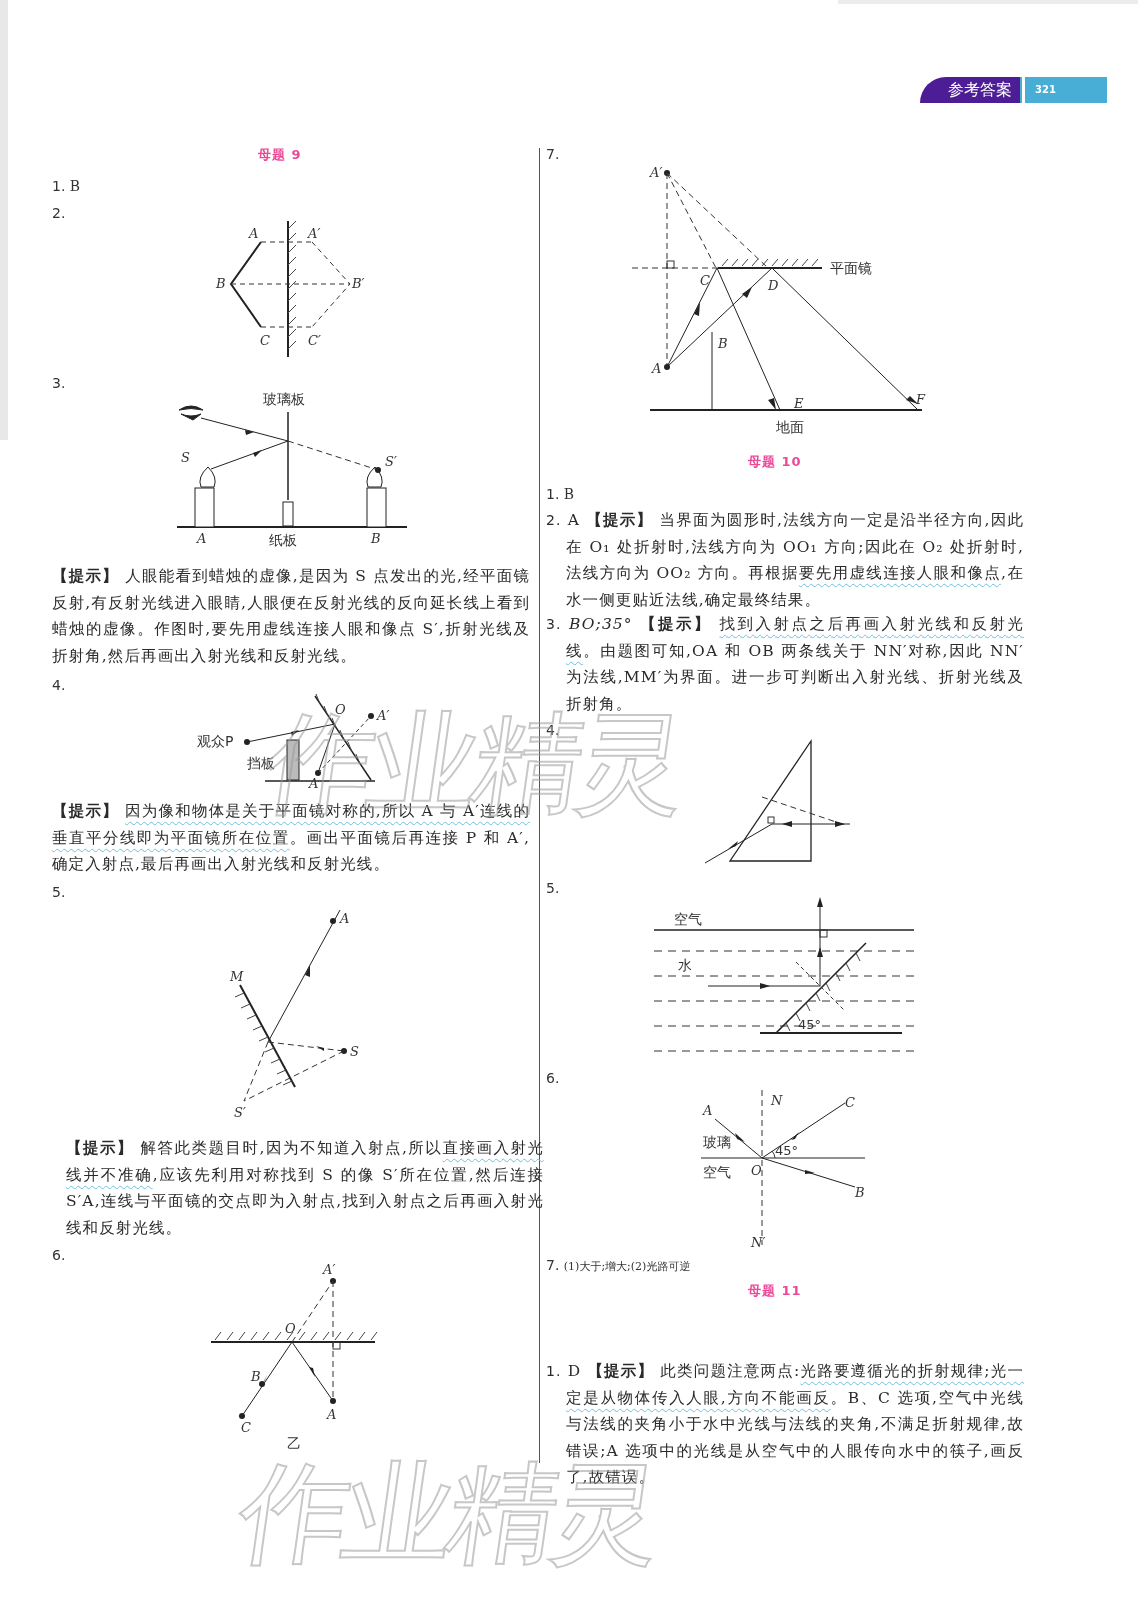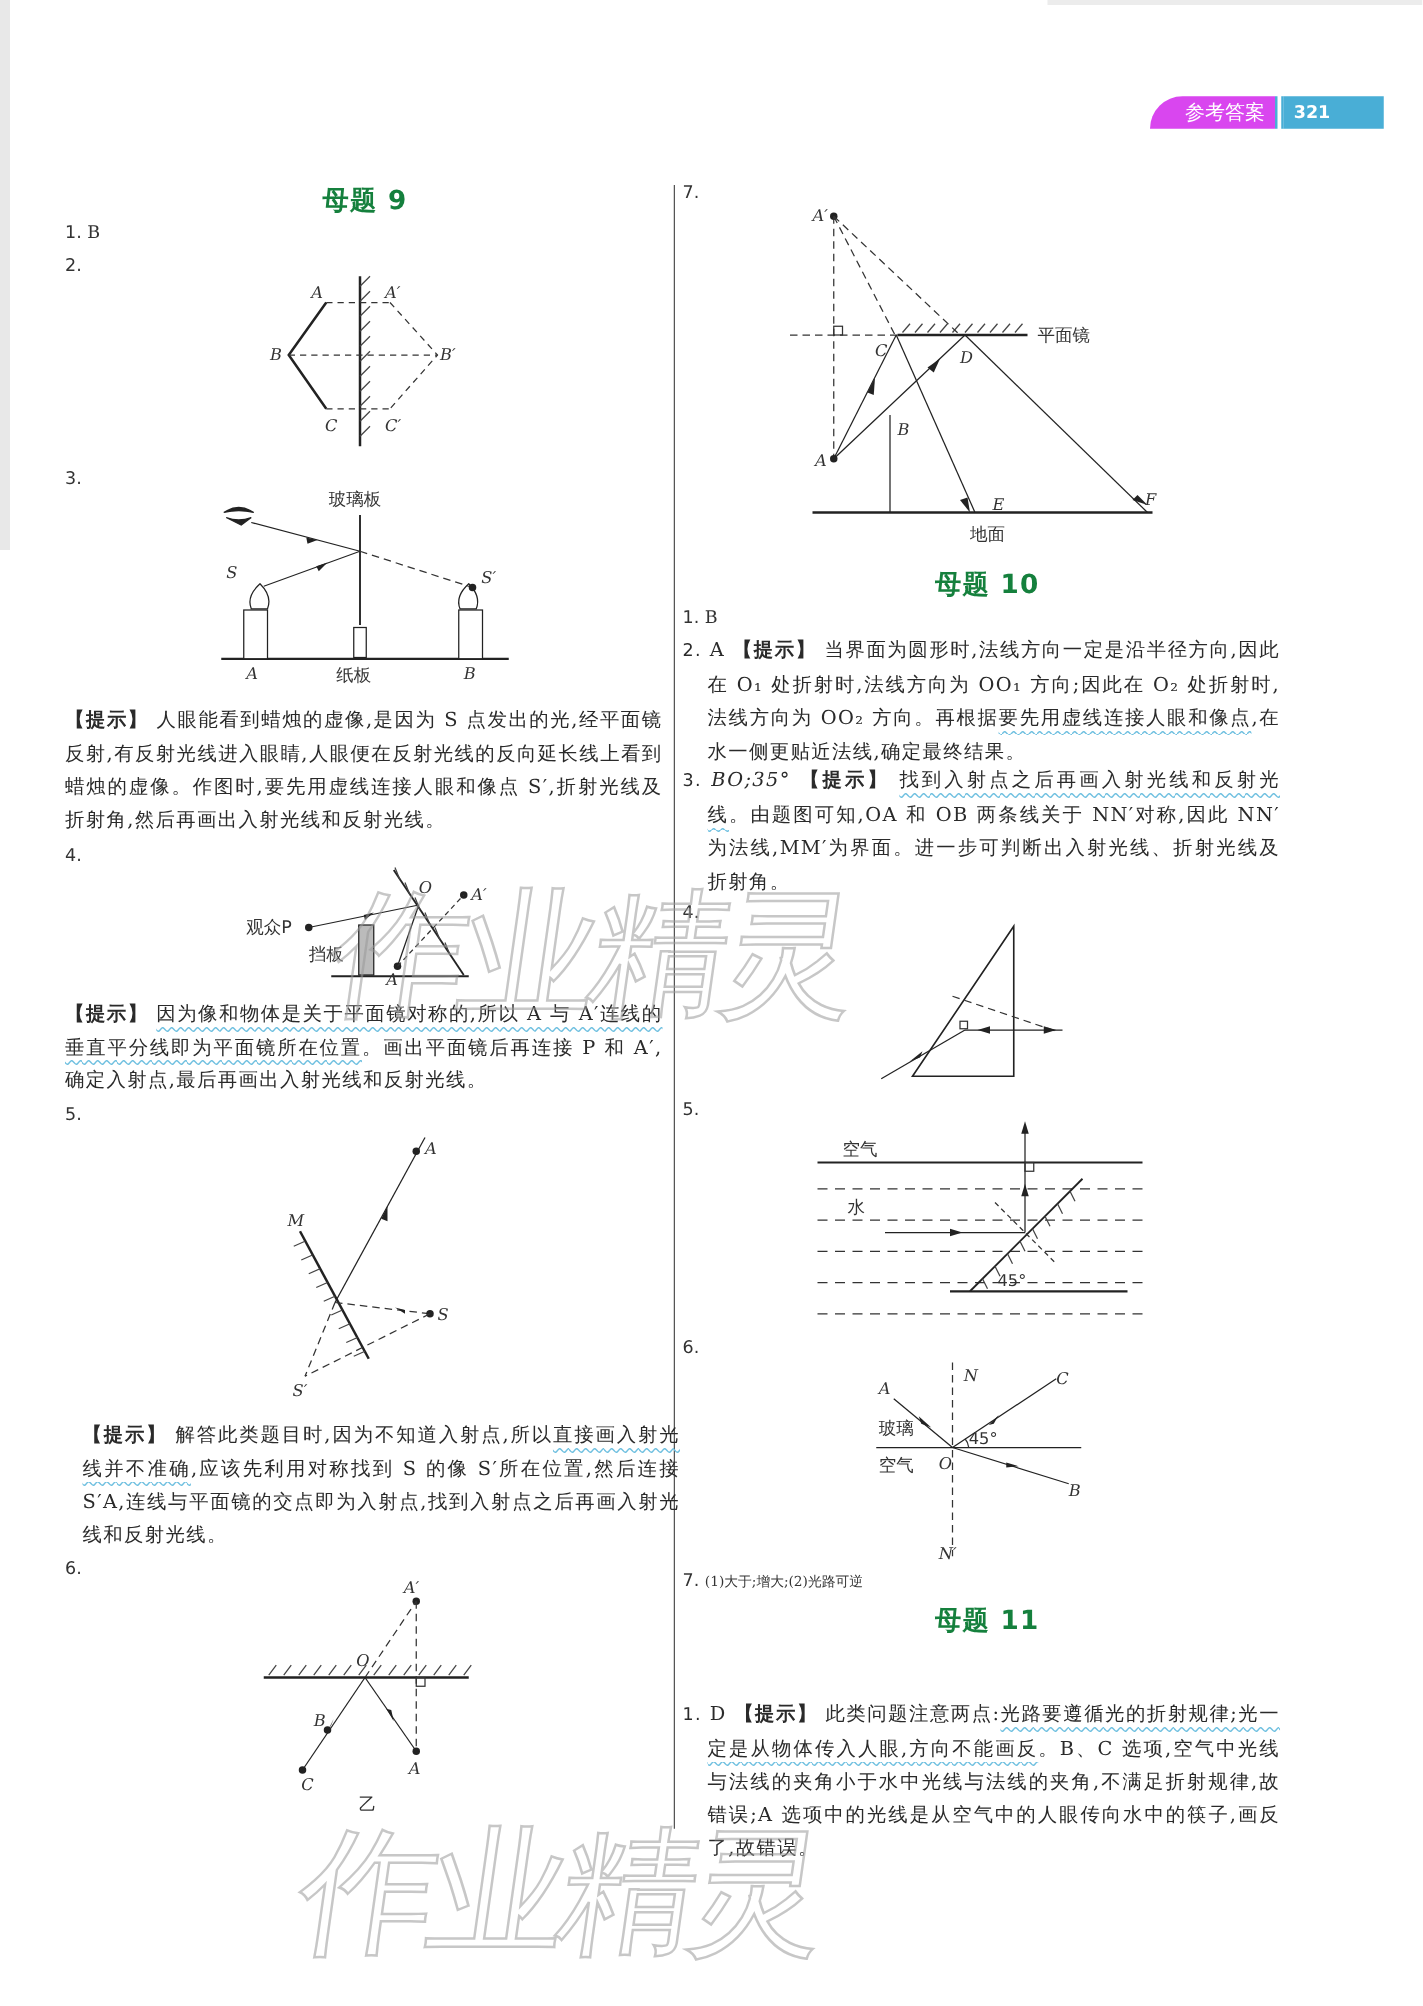--- a/index.html
+++ b/index.html
@@ -1,24 +1,24 @@
 <!DOCTYPE html>
 <html><head>
 <meta charset="utf-8">
 <style>
   html,body{margin:0;padding:0;}
   body{width:1138px;height:1605px;background:#fff;position:relative;overflow:hidden;font-family:"DejaVu Serif","Liberation Serif",serif;color:#2a2a2a;}
   .edge{position:absolute;left:0;top:0;width:8px;height:440px;background:#e8e8e8;}
   .topbar{position:absolute;right:0;top:0;width:300px;height:4px;background:#ececec;}
   .badge{position:absolute;left:920px;top:77px;height:26px;display:flex;align-items:stretch;}
-  .badge .lbl{background:#d946ef;color:#fff;font-family:"DejaVu Sans",sans-serif;font-size:16px;line-height:26px;padding:0 8px 0 28px;border-top-left-radius:26px 26px;}
+  .badge .lbl{background:#4c1d95;color:#fff;font-family:"DejaVu Sans",sans-serif;font-size:16px;line-height:26px;padding:0 8px 0 28px;border-top-left-radius:26px 26px;}
   .badge .sep{width:3px;background:#fff;border-left:2px solid #49aed6;border-right:2px solid #49aed6;}
-  .badge .num{background:#49aed6;color:#fff;font-family:"DejaVu Sans",sans-serif;font-weight:bold;font-size:14px;line-height:26px;padding:0 12px 0 8px;width:60px;}
+  .badge .num{background:#49aed6;color:#fff;font-family:"DejaVu Sans",sans-serif;font-weight:bold;font-size:10px;line-height:26px;padding:0 12px 0 8px;width:60px;}
   .divider{position:absolute;left:539px;top:148px;width:1px;height:1315px;background:#555;}
-  .sec-title{position:absolute;font-family:"DejaVu Sans",sans-serif;color:#15803d;font-size:21px;font-weight:bold;letter-spacing:1px;}
+  .sec-title{position:absolute;font-family:"DejaVu Sans",sans-serif;color:#ec4899;font-size:13px;font-weight:bold;letter-spacing:1px;}
   .qnum{position:absolute;font-family:"DejaVu Sans",sans-serif;font-size:14px;color:#333;}
   .para{position:absolute;font-size:15.5px;line-height:26.5px;letter-spacing:1.1px;text-align:justify;}
   .para b{font-family:"DejaVu Sans",sans-serif;font-weight:bold;}
   .wavy{text-decoration:underline wavy #6fc0e0;text-underline-offset:5px;text-decoration-thickness:1px;}
   svg{position:absolute;overflow:visible;}
   svg text{font-family:"DejaVu Serif",serif;font-style:italic;font-size:13px;fill:#333;}
   svg text.cn{font-family:"DejaVu Sans",sans-serif;font-style:normal;font-size:14px;}
   .wm{position:absolute;font-family:"DejaVu Sans",sans-serif;font-size:110px;color:transparent;-webkit-text-stroke:2px #9a9a9a;opacity:.55;letter-spacing:-6px;transform:skewX(-8deg);}
 </style>
 </head>

